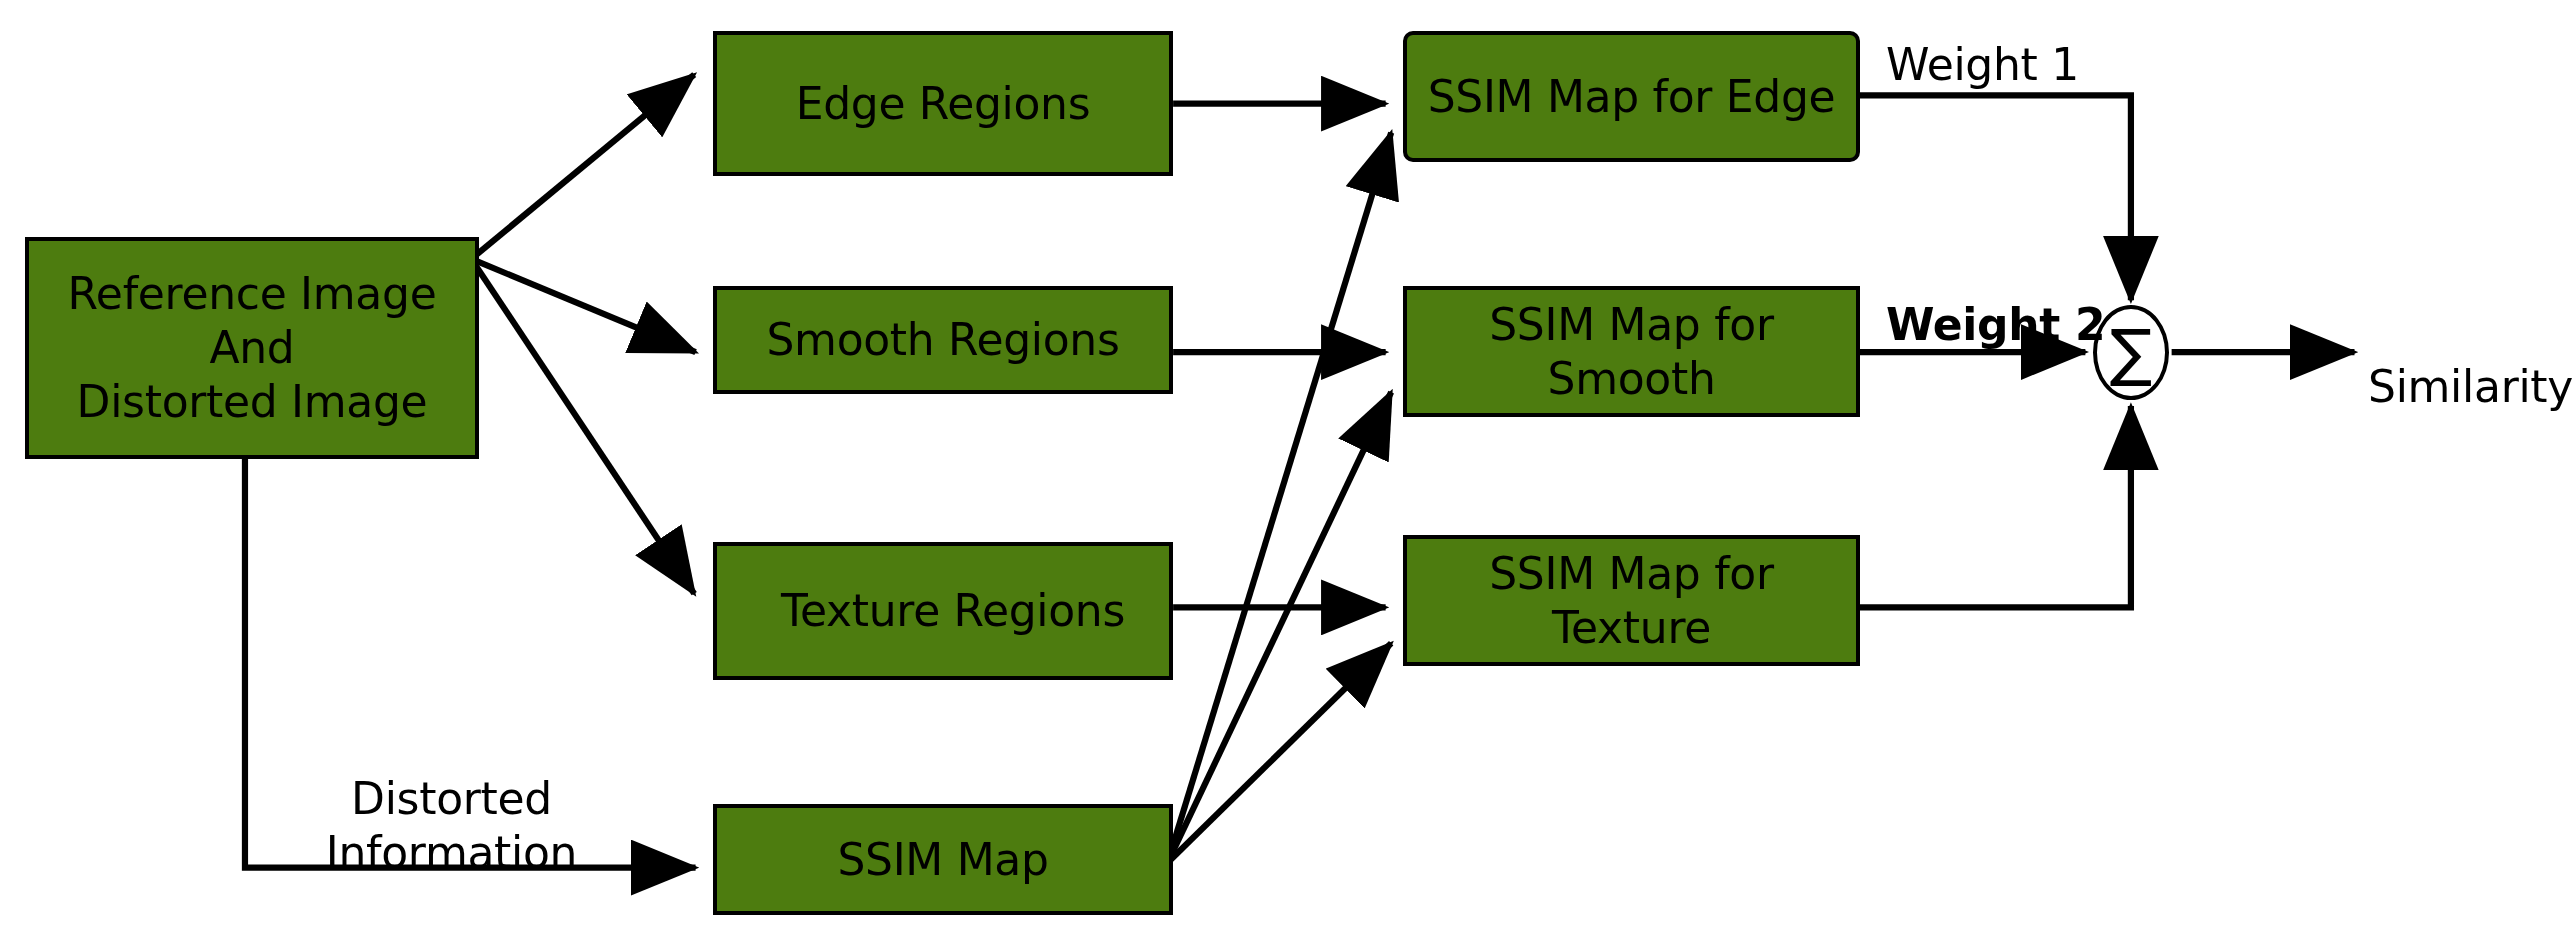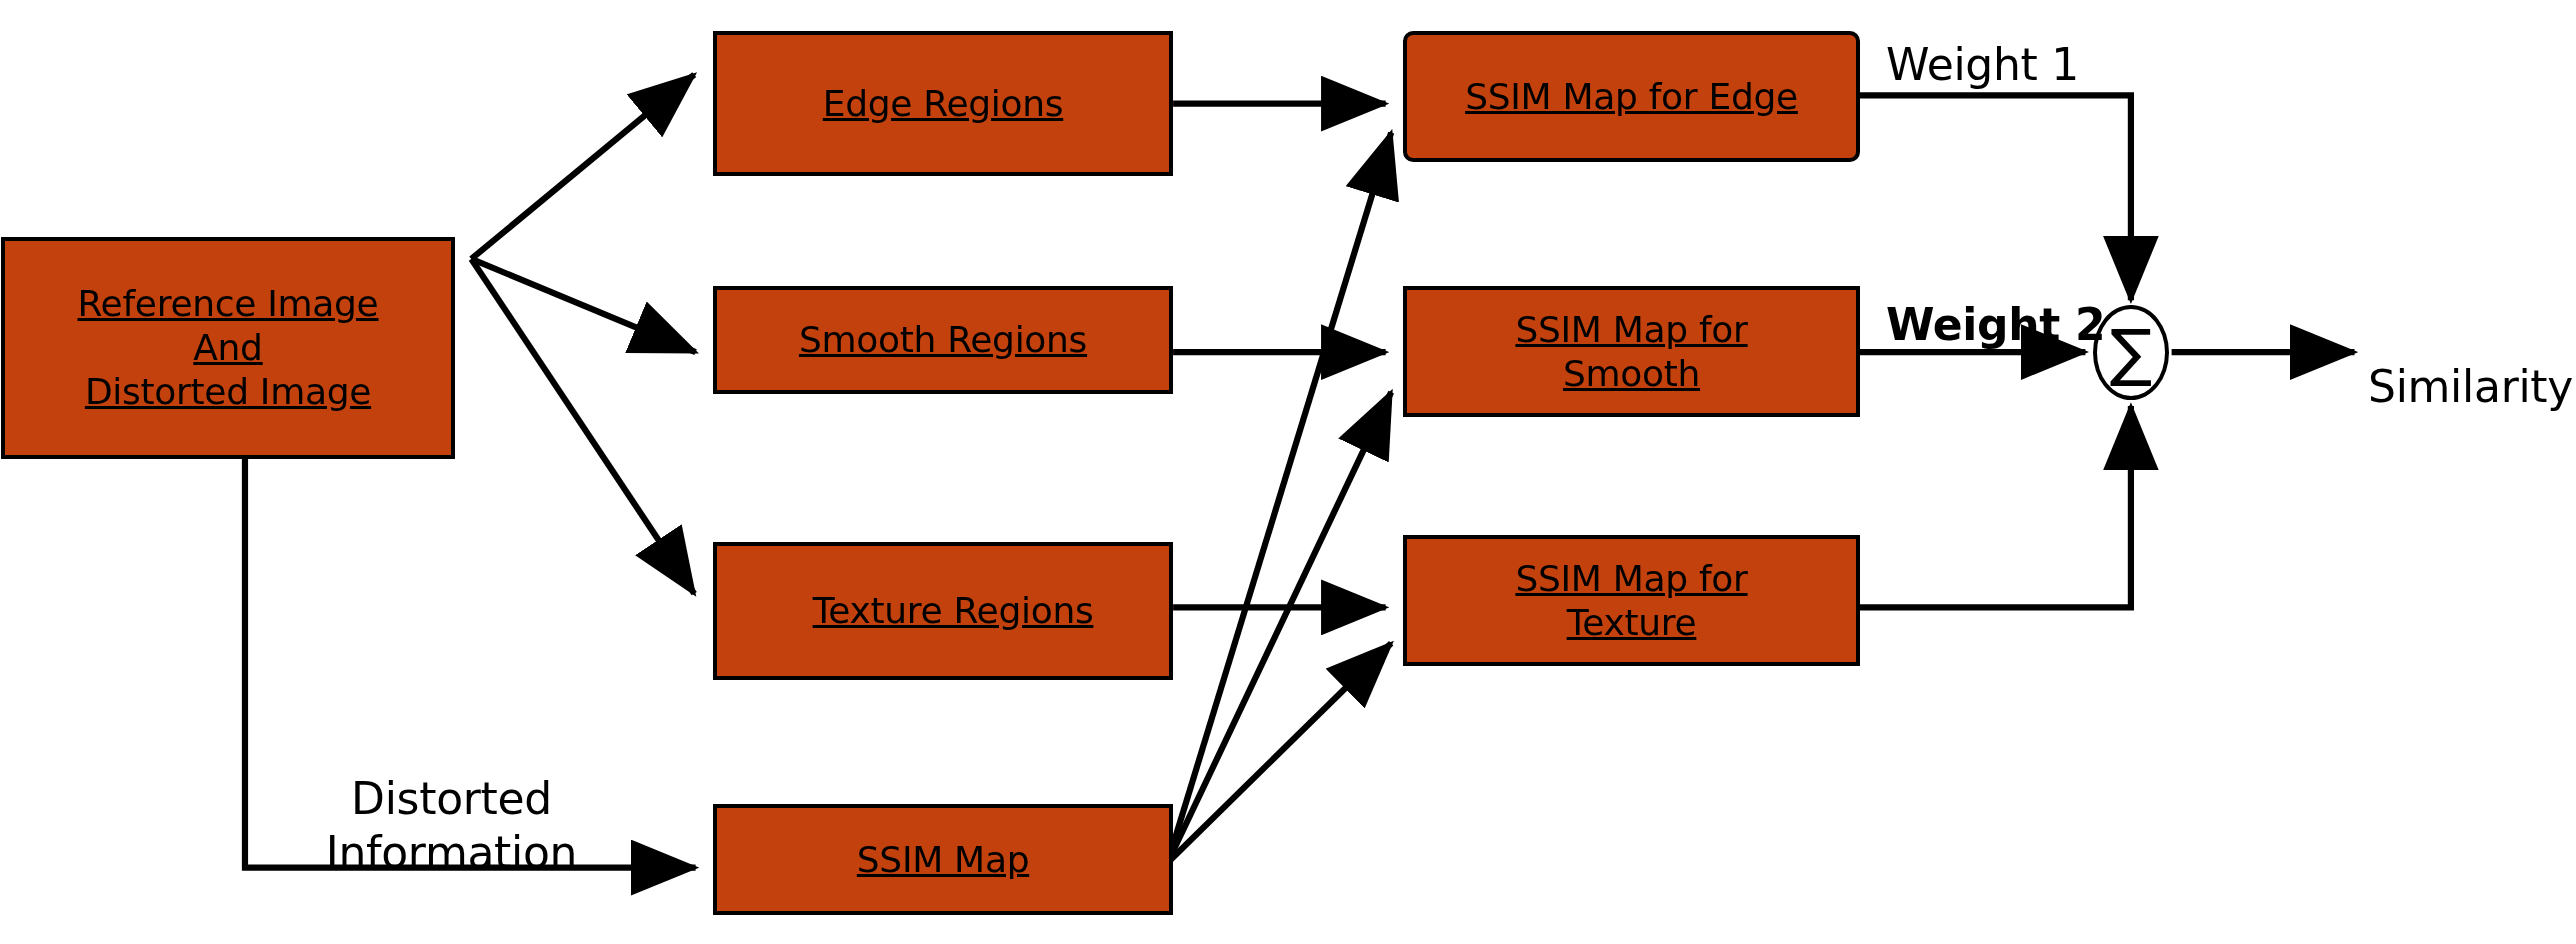--- a/index.html
+++ b/index.html
@@ -21,32 +21,31 @@
     left: 0;
     top: 0;
     width: 2576px;
     height: 945px;
     pointer-events: none;
   }
   .node-box {
     position: absolute;
     box-sizing: border-box;
     border: 4.8px solid #000000;
-    background: #c2410c;
+    background: #4d7c0f;
     display: flex;
     align-items: center;
     justify-content: center;
     text-align: center;
     color: #000000;
-    font-size: 36px;
+    font-size: 44px;
     line-height: 1.22;
     font-weight: 400;
     letter-spacing: -0.3px;
     white-space: pre-line;
-    text-decoration: underline;
   }
   .free-label {
     position: absolute;
     color: #000000;
     font-size: 44px;
     line-height: 1.22;
     text-align: center;
     white-space: pre-line;
     letter-spacing: -0.3px;
     margin-top: 34px;
@@ -118,21 +117,21 @@
     </g>
     <g>
       <path d="M2695 880 L3088 880 L3088 588" stroke="#000000" stroke-width="9" fill="none" marker-end="url(#arrowhead)"></path>
     </g>
 
     <g>
       <line x1="3147" y1="510" x2="3412" y2="510" stroke="#000000" stroke-width="9" marker-end="url(#arrowhead)"></line>
     </g>
   </svg>
 
-  <div class="node-box" style="left:1px; top:237px; width:454px; height:222px;">Reference Image
+  <div class="node-box" style="left:25px; top:237px; width:454px; height:222px;">Reference Image
 And
 Distorted Image</div>
 
   <div class="node-box" style="left:713px; top:31px; width:460px; height:145px;">Edge Regions</div>
 
   <div class="node-box" style="left:713px; top:286px; width:460px; height:108px;">Smooth Regions</div>
 
   <div class="node-box" style="left:713px; top:542px; width:460px; height:138px;padding-left:20px;">Texture Regions</div>
 
   <div class="node-box" style="left:713px; top:804px; width:460px; height:111px;">SSIM Map</div>

